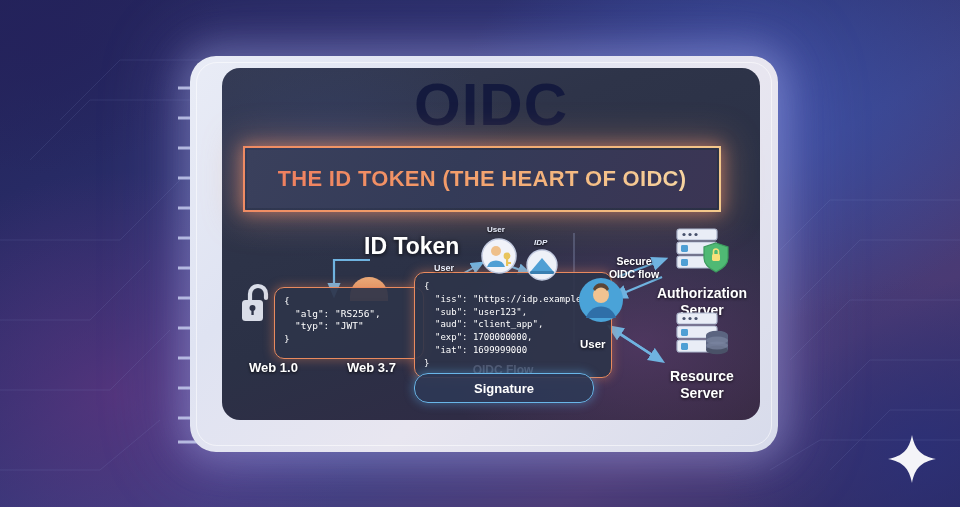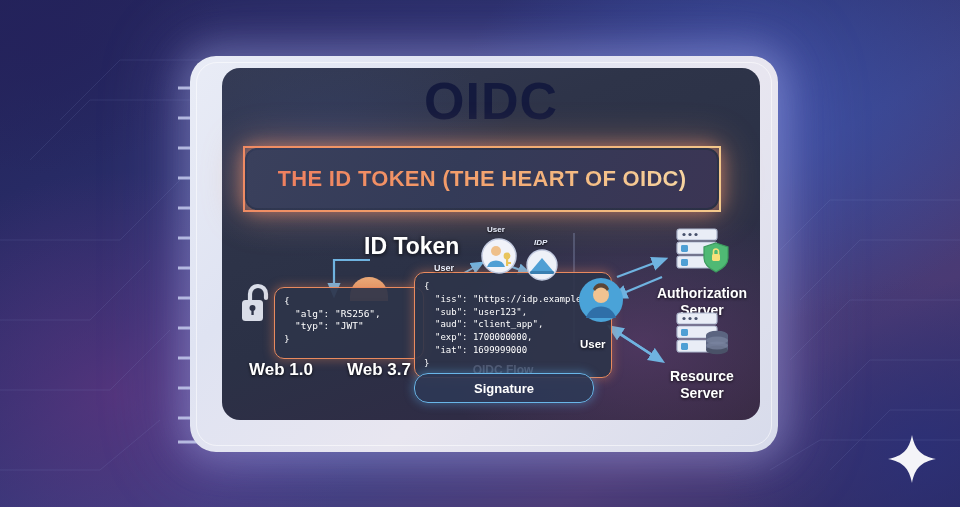--- a/index.html
+++ b/index.html
@@ -39,28 +39,28 @@
     background:linear-gradient(160deg,#343a52 0%,#2e3449 28%,#2b3146 55%,#2f2c45 80%,#33283f 100%);
     overflow:hidden;
   }
   #panel-glow{position:absolute;inset:0;
     background:radial-gradient(ellipse 300px 200px at 78% 78%, rgba(120,70,130,.42), rgba(120,70,130,0) 70%),
                radial-gradient(ellipse 260px 160px at 20% 22%, rgba(60,74,130,.35), rgba(60,74,130,0) 72%);}
 
   
   #oidc-title{
     position:absolute;left:222px;top:75px;width:538px;
-    text-align:center;font-size:52px;font-weight:bold;letter-spacing:1px;
+    text-align:center;font-size:60px;font-weight:bold;letter-spacing:1px;
     color:#141a3e;line-height:1;
   }
 
   
   #banner{
     position:absolute;left:245px;top:148px;width:470px;height:58px;
-    border-radius:12px;
+    border-radius:1px;
     background:linear-gradient(120deg,#3a405c 0%,#343b58 45%,#3b3554 100%);
     border:2px solid transparent;
     background-clip:padding-box;
     box-shadow:0 0 16px 3px rgba(240,140,110,.55), 0 0 34px 10px rgba(240,160,110,.28);
     display:flex;align-items:center;justify-content:center;
   }
   #banner-border{
     position:absolute;left:243px;top:146px;width:474px;height:62px;border-radius:14px;
     border:2px solid;
     border-image:linear-gradient(100deg,#ef8a63,#f2a46b 45%,#f3c98c 100%) 1;
@@ -109,21 +109,21 @@
     box-shadow:0 0 9px 2px rgba(90,170,230,.35);
     display:flex;align-items:center;justify-content:center;
   }
   #sig-label{font-size:13px;font-weight:bold;color:#fff;}
 
   #ghost-text{
     position:absolute;left:192px;top:148px;width:178px;text-align:center;
     font-size:12px;font-weight:bold;color:rgba(200,215,240,.22);
   }
 
-  .weblabel{position:absolute;top:145px;font-size:17px;font-weight:bold;color:#fff;
+  .weblabel{position:absolute;top:145px;font-size:13px;font-weight:bold;color:#fff;
     text-shadow:0 1px 3px rgba(0,0,0,.8);}
   #web10{left:27px;}
   #web20{left:125px;}
 
   .miniicon-label{position:absolute;font-size:8px;font-weight:bold;color:#e9eefc;
     text-shadow:0 1px 2px rgba(0,0,0,.8);}
 
   #flow-label{position:absolute;left:372px;top:40px;width:80px;text-align:center;
     font-size:10.5px;font-weight:bold;color:#fff;line-height:1.25;
     text-shadow:0 1px 3px rgba(0,0,0,.8);}
@@ -284,20 +284,24 @@
 
   <div class="miniicon-label" style="left:212px;top:48px;font-size:9px;">User</div>
 
   <div class="miniicon-label" style="left:312px;top:23px;font-style:italic;">IDP</div>
   <svg style="position:absolute;left:304px;top:34px;width:32px;height:32px;" viewBox="0 0 32 32">
     <circle cx="16" cy="16" r="15" fill="#eef1f8" stroke="#c3cbe0" stroke-width="1.4"></circle>
     <path d="M5 22 L16 9 L27 22 z" fill="#4f9fd4"></path>
     <rect x="4" y="22" width="24" height="3" rx="1.2" fill="#3a7fb0"></rect>
   </svg>
 
+  <div id="flow-label">
+    <div>Secure</div>
+    <div>OIDC flow</div>
+  </div>
 
   <svg style="position:absolute;left:356px;top:62px;width:46px;height:46px;" viewBox="0 0 46 46">
     <circle cx="23" cy="23" r="22" fill="#4aa3d8"></circle>
     <circle cx="23" cy="18" r="8" fill="#f0c391"></circle>
     <path d="M8 41 a15.5 15.5 0 0 1 30 0 z" fill="#2f6fa8"></path>
     <path d="M15 12 a8.5 8.5 0 0 1 16 0 l-2 2 a7 7 0 0 0 -12 0 z" fill="#5b4636"></path>
   </svg>
   <div id="user-label">User</div>
 
   <svg style="position:absolute;left:452px;top:12px;width:56px;height:52px;" viewBox="0 0 56 52">

